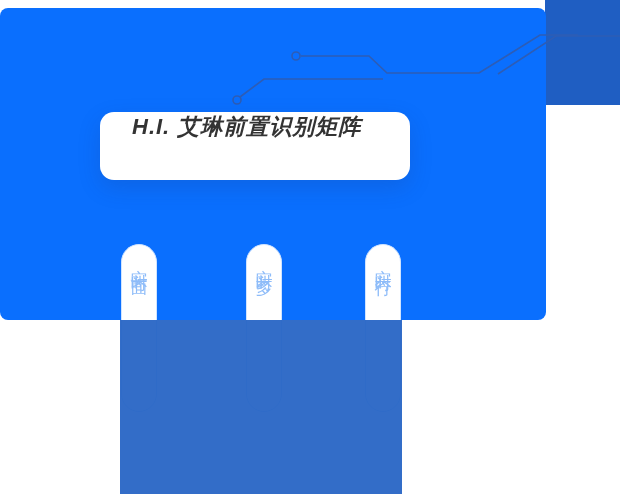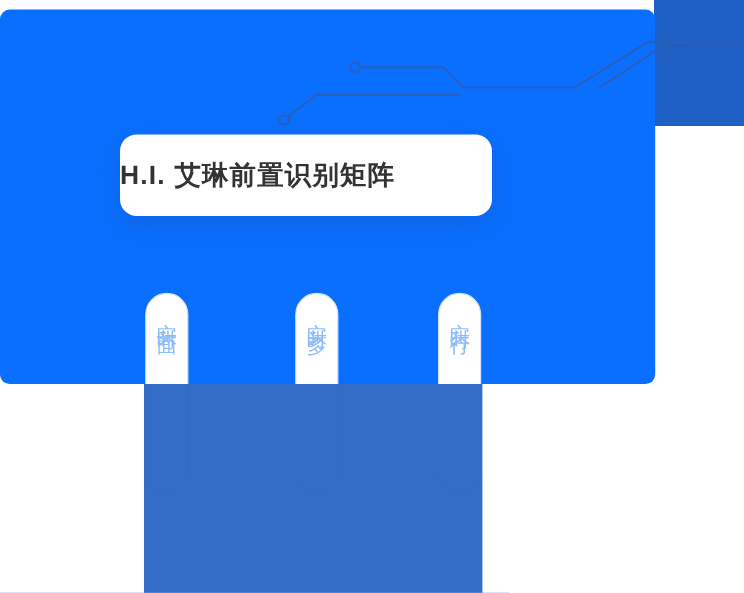--- a/index.html
+++ b/index.html
@@ -57,21 +57,23 @@
     left:120px;top:320px;width:282px;height:174px;
     background:rgba(31,94,194,0.91);
     z-index:4;
   }
   .title-card{
     left:100px;top:112px;width:310px;height:68px;
     background:#ffffff;
     border-radius:14px;
     box-shadow:0 8px 22px rgba(30,60,130,0.20);
     z-index:5;
-    display:flex;align-items:center;
+    display:flex;align-items:flex-start;
+    padding-left:32px;
+    font-style:italic;
   }
   .title-card h1{
     font-size:22px;
     font-weight:600;
     color:var(--card-text);
     letter-spacing:1px;
     white-space:nowrap;
   }
 </style>
 </head>

